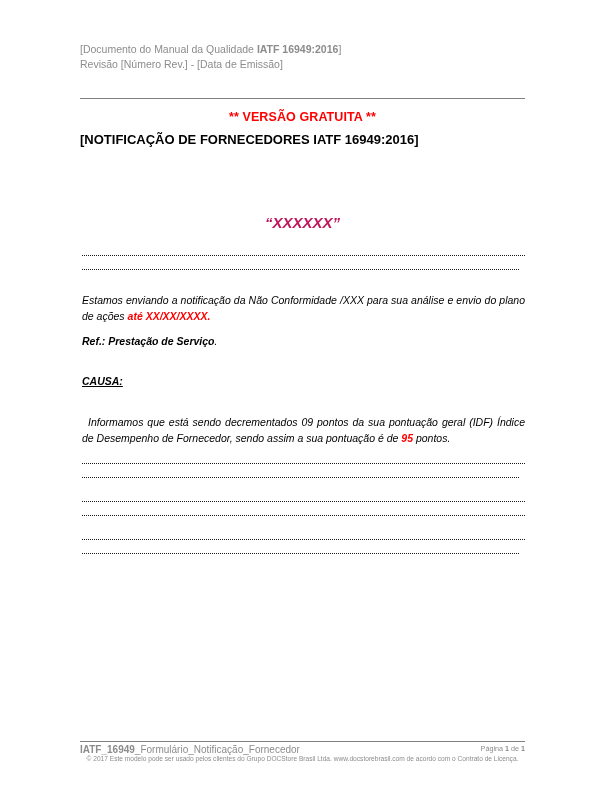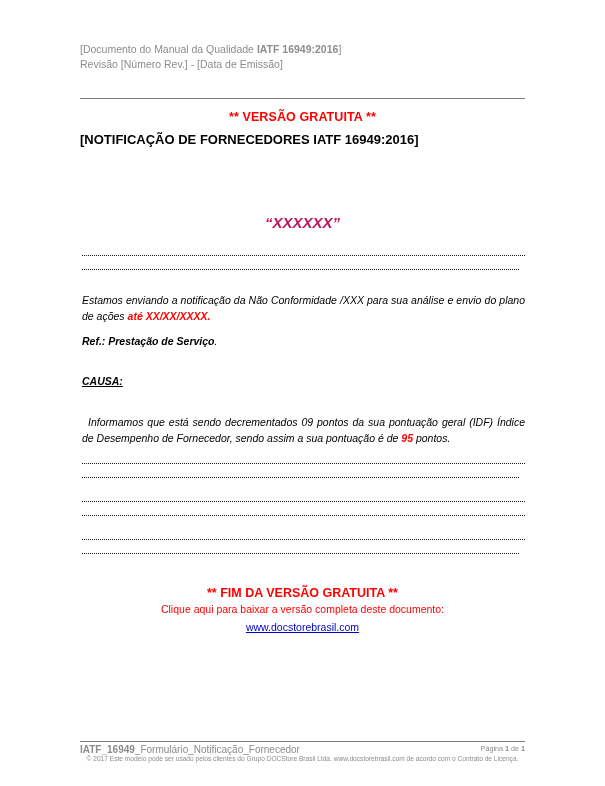--- a/index.html
+++ b/index.html
@@ -244,24 +244,19 @@
       <div class="dots" style="left: 82px; top: 255px; width: 443px;"></div>
       <div class="dots" style="left: 82px; top: 269px; width: 437px;"></div>
       <div class="dots" style="left: 82px; top: 463px; width: 443px;"></div>
       <div class="dots" style="left: 82px; top: 477px; width: 437px;"></div>
       <div class="dots" style="left: 82px; top: 501px; width: 443px;"></div>
       <div class="dots" style="left: 82px; top: 515px; width: 443px;"></div>
       <div class="dots" style="left: 82px; top: 539px; width: 443px;"></div>
       <div class="dots" style="left: 82px; top: 553px; width: 437px;"></div>
     </div>
 
-  <div class="end-block">
-    <div class="end-title">** FIM DA VERSÃO GRATUITA **</div>
-    <div class="end-sub">Clique aqui para baixar a versão completa deste documento:</div>
-    <a class="end-link" href="#">www.docstorebrasil.com</a>
-  </div>
 
   <div class="footer-rule"></div>
   <div class="footer-left"><b>IATF_16949</b><span>_Formulário_Notificação_Fornecedor</span></div>
   <div class="footer-right"><span>Página </span><b>1</b><span> de </span><b>1</b></div>
   <div class="footer-copy">© 2017 Este modelo pode ser usado pelos clientes do Grupo DOCStore Brasil Ltda. www.docstorebrasil.com de acordo com o Contrato de Licença.</div>
 
 </div>
 
 </body></html>

